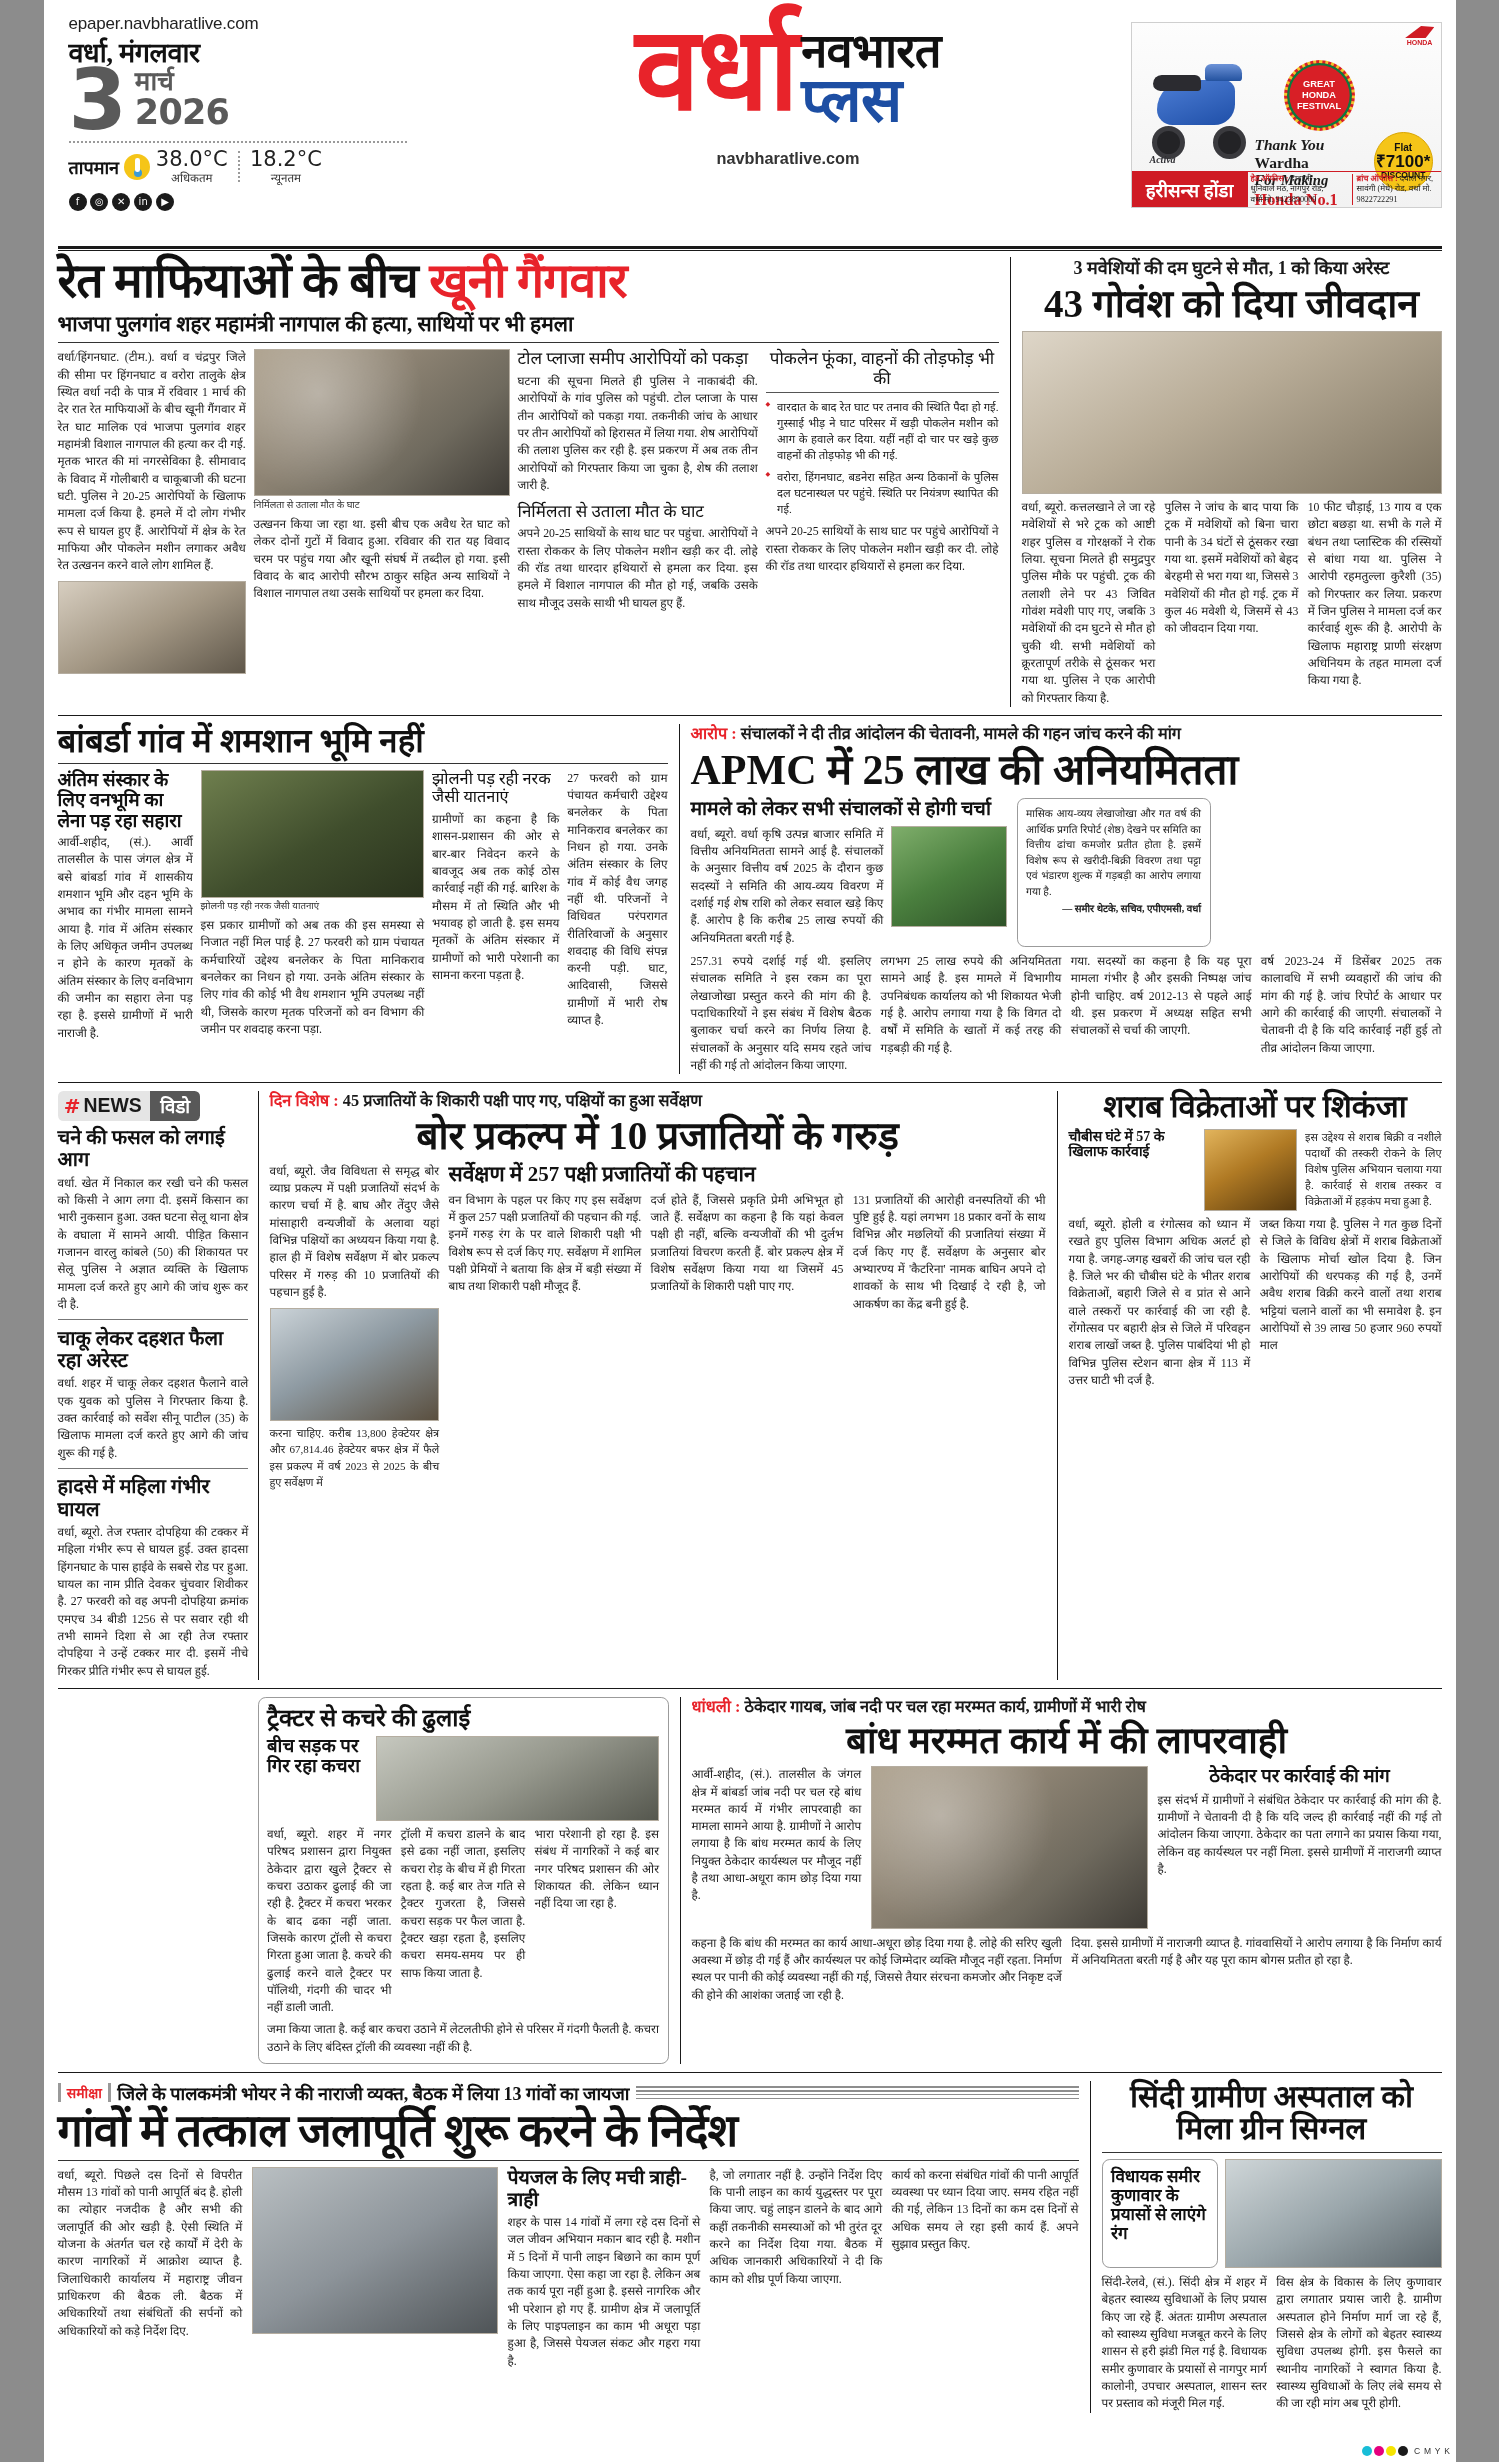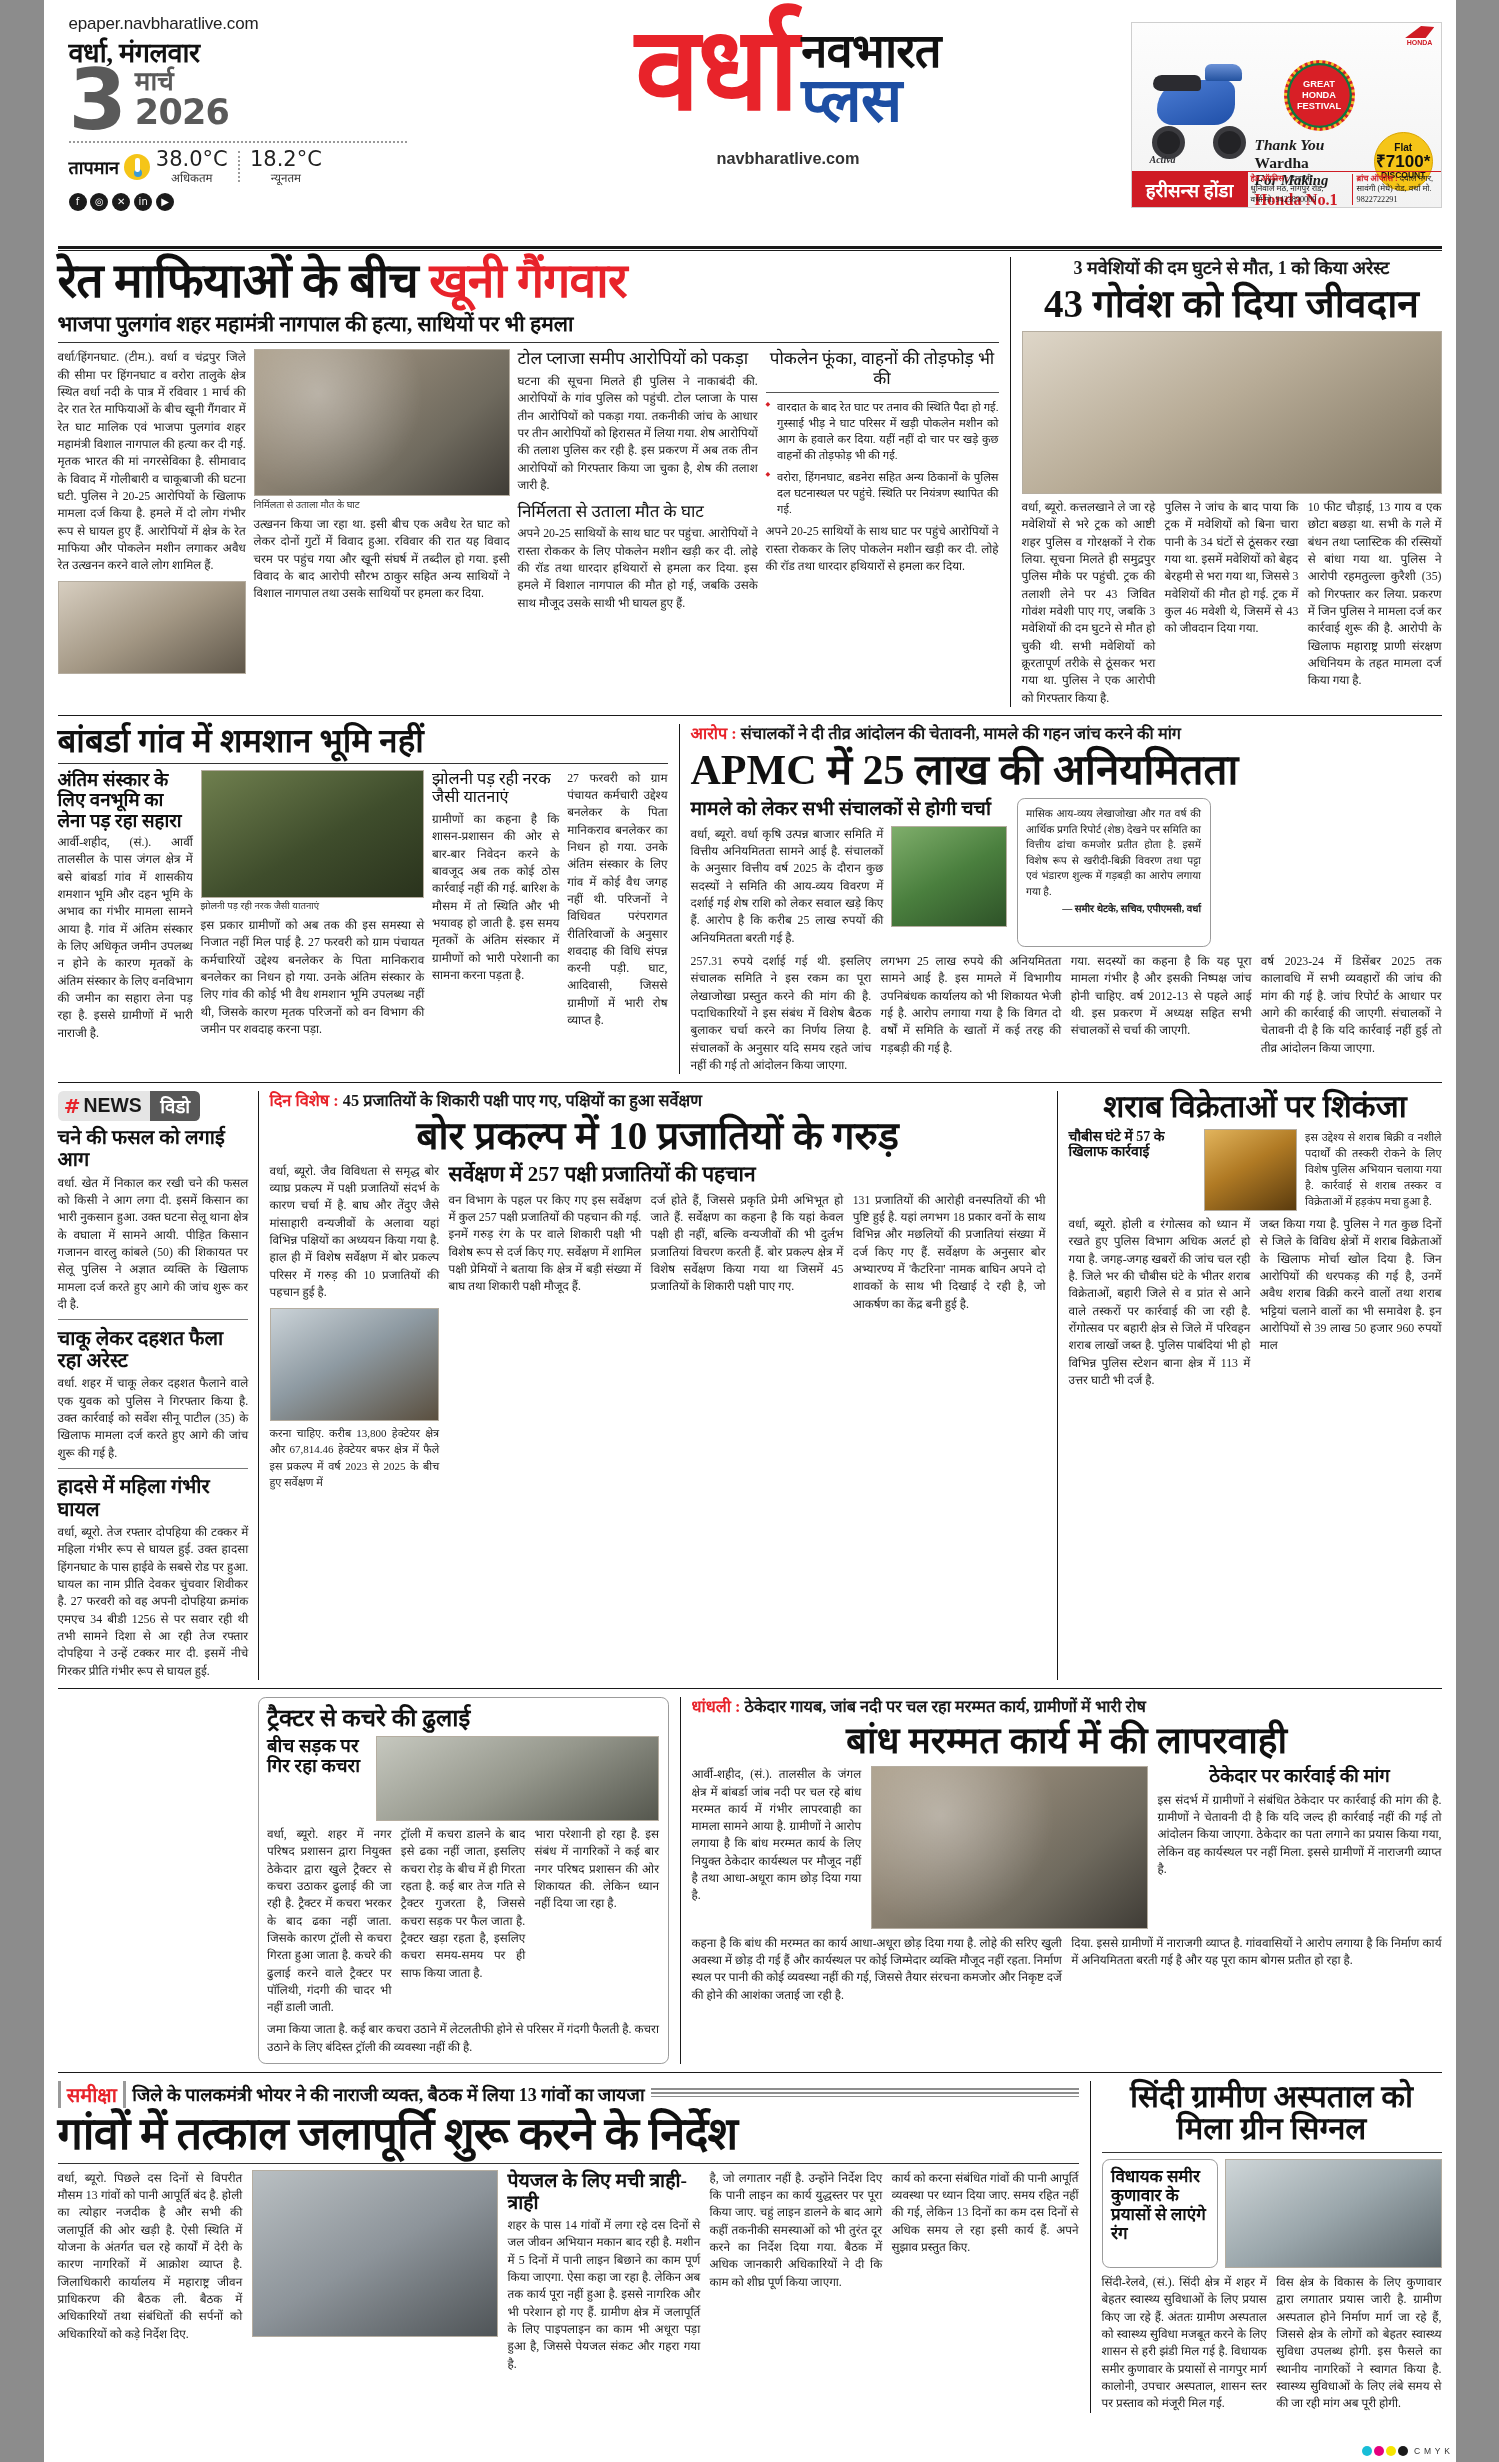--- a/index.html
+++ b/index.html
@@ -286,21 +286,21 @@
   .nb-left {
     background: #e5e5e5; padding: 2.3px 8.5px 2.3px 6.2px;
     display: flex; align-items: center; gap: 3.1px;
   }
   .nb-hash { color: #e8232a; font-size: 20px; font-weight: bold; font-family: "DejaVu Sans", sans-serif; }
   .nb-news { font-family: "Liberation Sans", sans-serif; font-size: 19.4px; font-weight: bold; color: #1a1a1a; }
   .nb-right { background: #585858; color: #fff; font-size: 18.6px; font-weight: bold; padding: 2.3px 10px; }
 
   .red-tab {
     display: inline-block; background: #fff; color: #e8232a;
-    font-size: 20px; font-weight: bold; padding: 0 6.2px;
+    font-size: 14px; font-weight: bold; padding: 0 6.2px;
     border-left: 3.1px solid #9a9a9a; border-right: 3.1px solid #9a9a9a;
   }
   .kicker-row { display: flex; align-items: center; gap: 6.2px; }
   .kicker-row .ktext { font-size: 18px; font-weight: bold; color: #111; }
   .stripes { flex: 1; height: 12.4px;
     background: repeating-linear-gradient(#8d8d8d 0 1.6px, transparent 1.6px 3.9px); }
   .sec-rule { border-top: 1.6px solid #1a1a1a; margin: 7.8px 0; }
 
   .flexrow { display: flex; }
 

